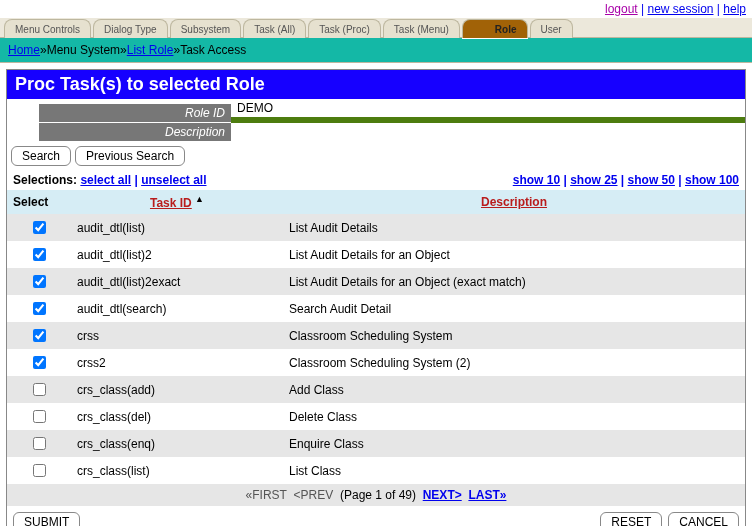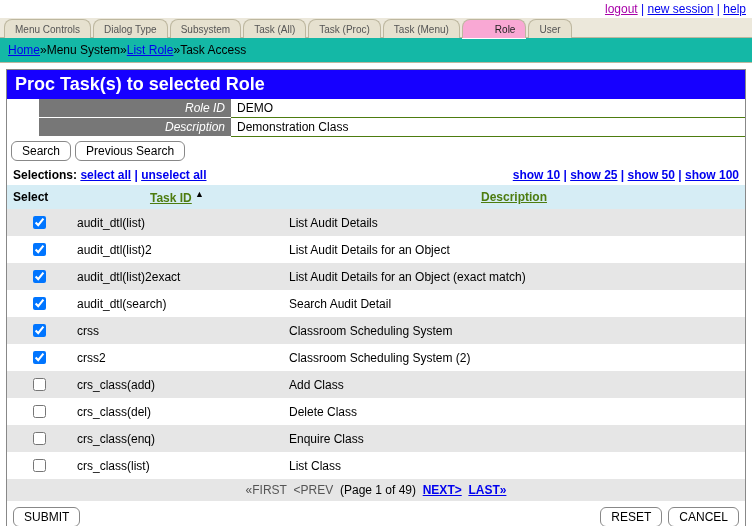--- a/index.html
+++ b/index.html
@@ -34,23 +34,23 @@
     border-top-right-radius: 8px;
     padding: 4px 10px 3px;
     background: #e6e1cf;
     color: #555;
     font-size: 10px;
     cursor: pointer;
     position: relative;
     top: 1px;
   }
   .tab.active {
-    background: #f9a8d4;
+    background: #a16207;
     color: #222;
-    font-weight: normal;
+    font-weight: bold;
     box-shadow: 0 1px 0 #fff;
     padding-left: 32px;
   }
 
   .breadcrumb {
     padding: 5px 8px;
     font-size: 12px;
     border-bottom: 1px solid #bdb79f;
     background: #14b8a6;
   }
@@ -76,21 +76,21 @@
     font-style: italic;
     text-align: right;
     padding: 2px 6px;
     font-size: 12px;
     border-bottom: 1px solid #fff;
   }
   .meta-value {
     flex: 1;
     padding: 2px 6px;
     font-size: 12px;
-    border-bottom: 1px solid #4d7c0f;
+    border-bottom: 6px solid #4d7c0f;
   }
 
   .btnrow {
     padding: 4px 4px 4px 4px;
     display: flex;
     gap: 4px;
   }
   .btn {
     border: 1px solid #888;
     border-radius: 6px;
@@ -115,21 +115,21 @@
     width: 100%;
     border-collapse: collapse;
     font-size: 12px;
   }
   table.data th {
     background: #d6edf5;
     padding: 4px 6px;
     font-weight: bold;
     text-align: center;
   }
-  table.data th a { color: #4d7c0f; text-decoration: underline; }
+  table.data th a { color: #b91c1c; text-decoration: underline; }
   table.data th.select { width: 52px; text-align: left; padding-left:6px; }
   table.data th.task { width: 200px; }
   table.data td { padding: 4px 6px; }
   table.data tr.even td { background: #e6e6e6; }
   table.data tr.odd td { background: #fff; }
   table.data td.chk { text-align: center; width:52px; }
   .sort-ind { font-size: 9px; vertical-align: super; }
 
   .pager {
     text-align: center;
@@ -175,21 +175,20 @@
 
 <div class="page-box">
   <div class="page-title">Proc Task(s) to selected Role</div>
 
   <div class="meta-row">
     <div class="meta-label">Role ID</div>
     <div class="meta-value">DEMO</div>
   </div>
   <div class="meta-row">
     <div class="meta-label">Description</div>
-    <div class="meta-value">Demonstration Class</div>
   </div>
 
   <div class="btnrow">
     <button class="btn">Search</button>
     <button class="btn">Previous Search</button>
   </div>
 
   <div class="selection-bar">
     <div class="left">
       <b>Selections:</b>

